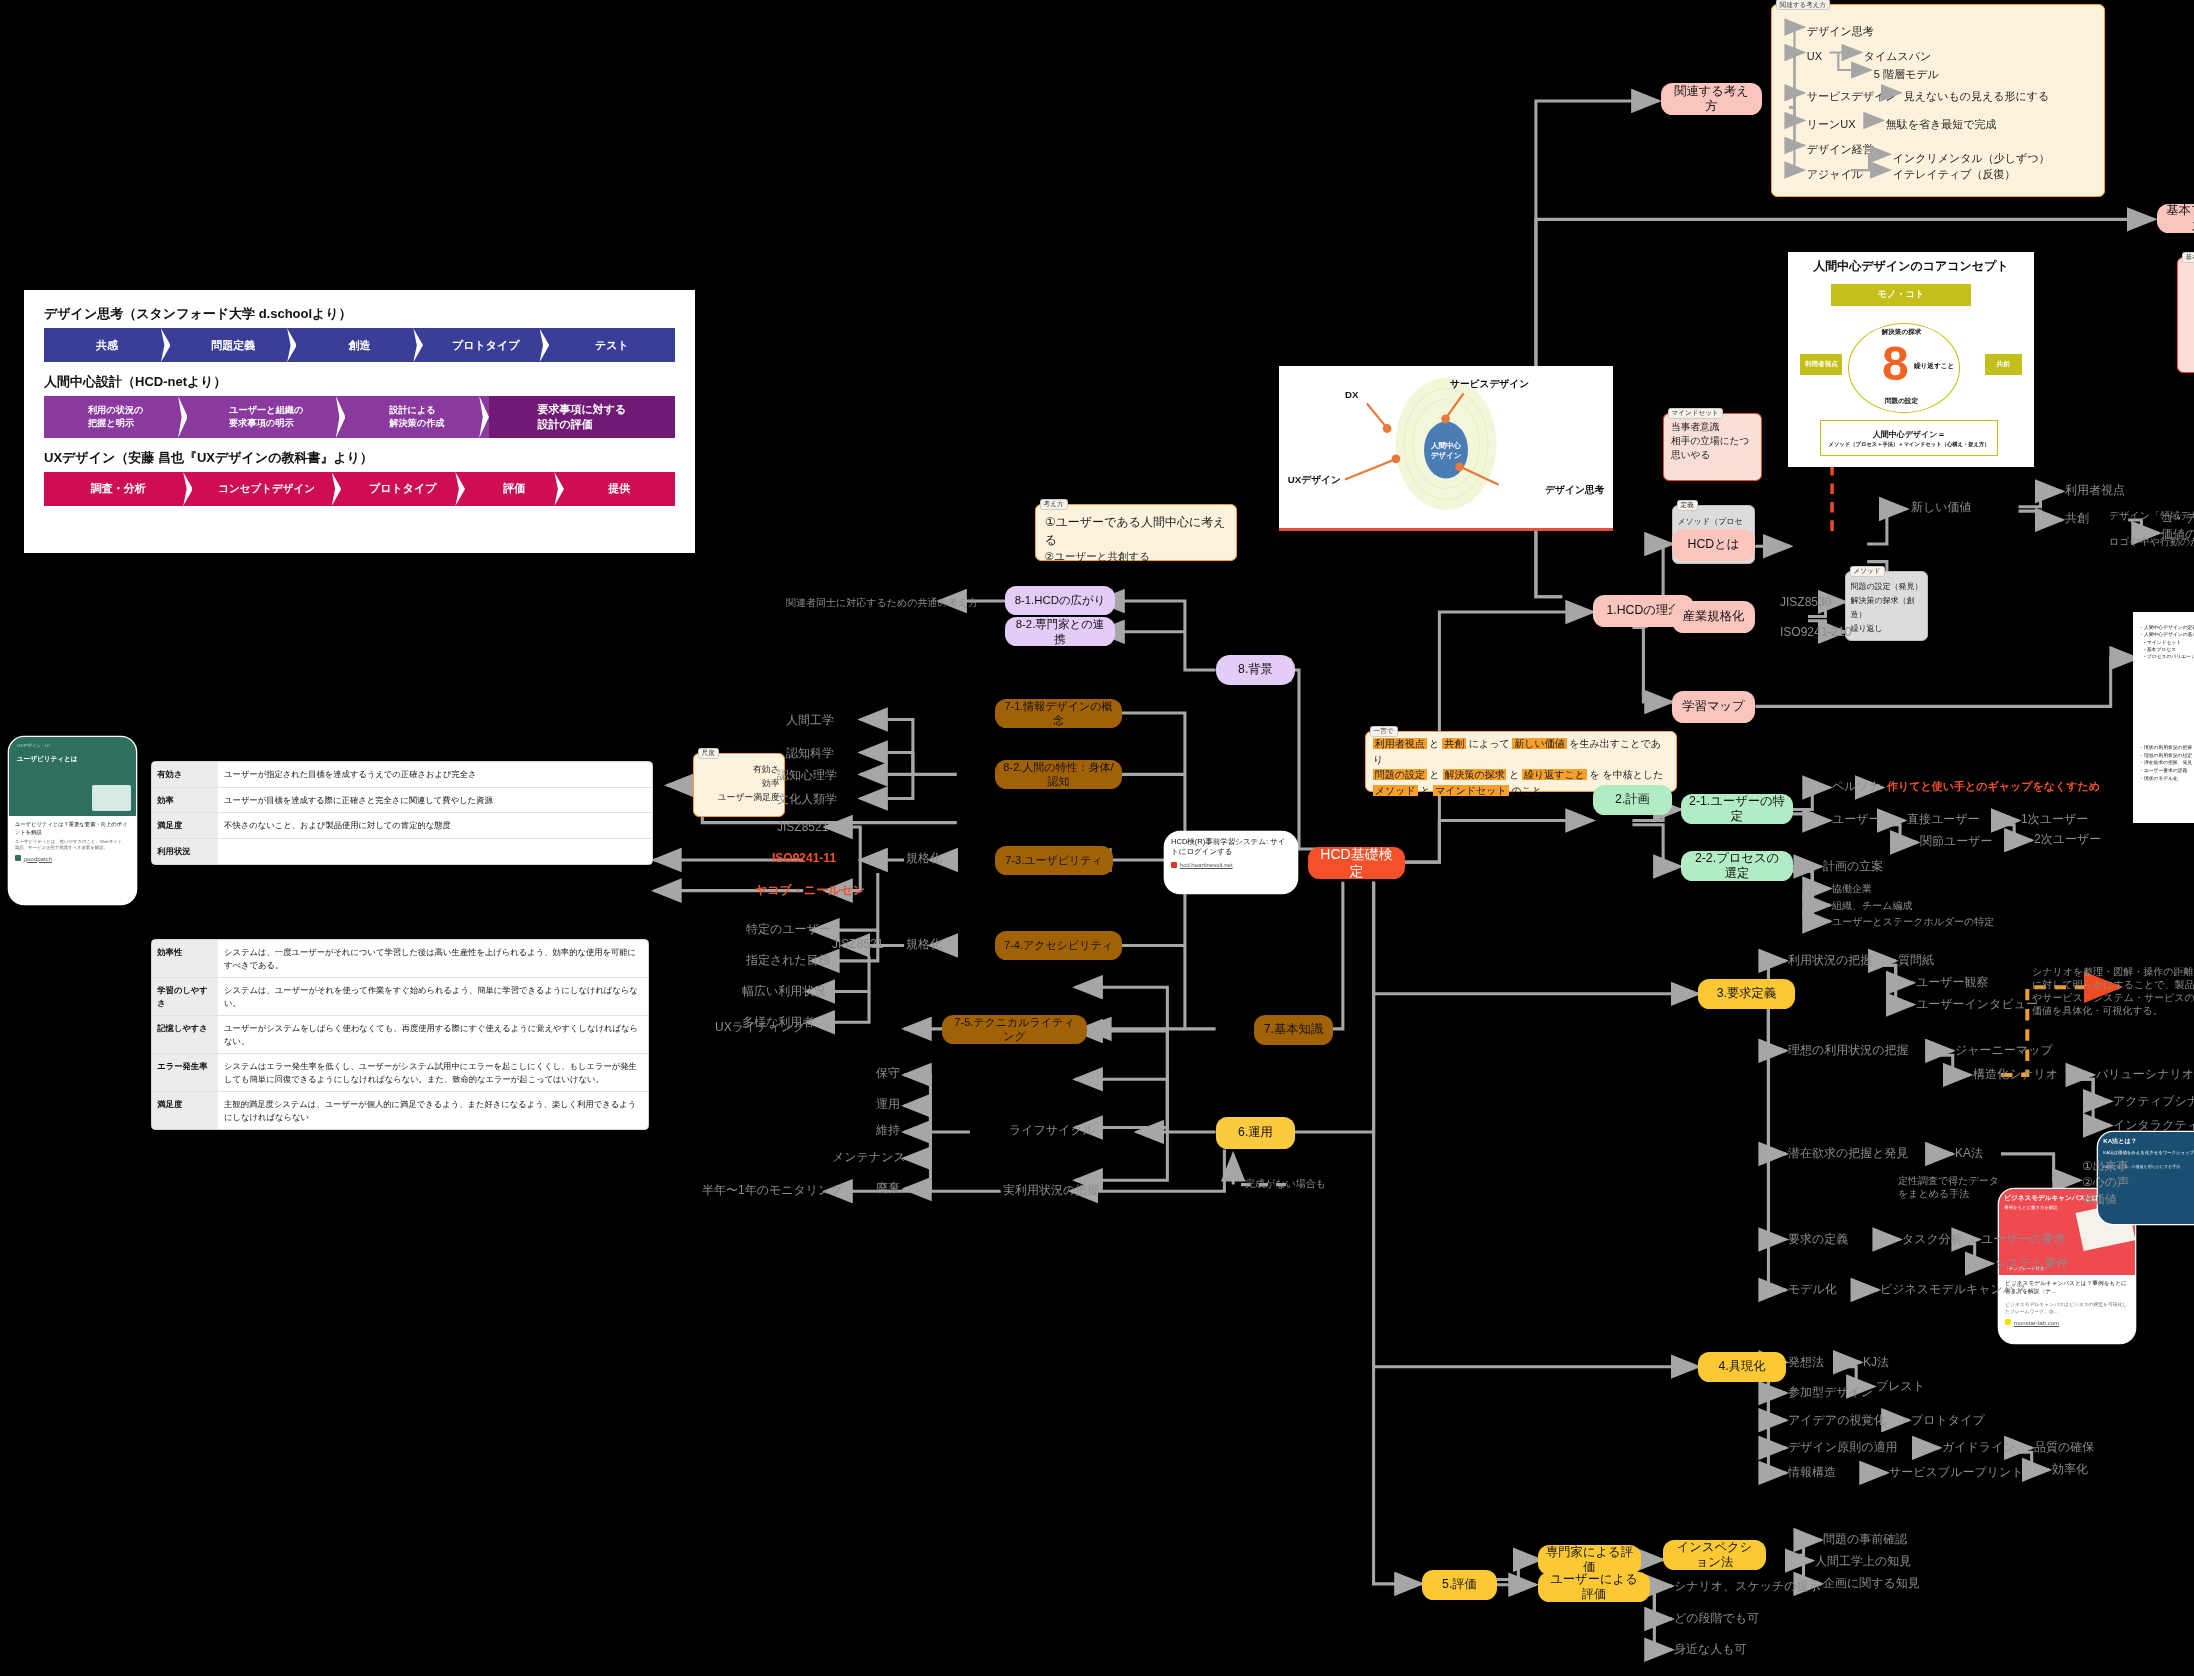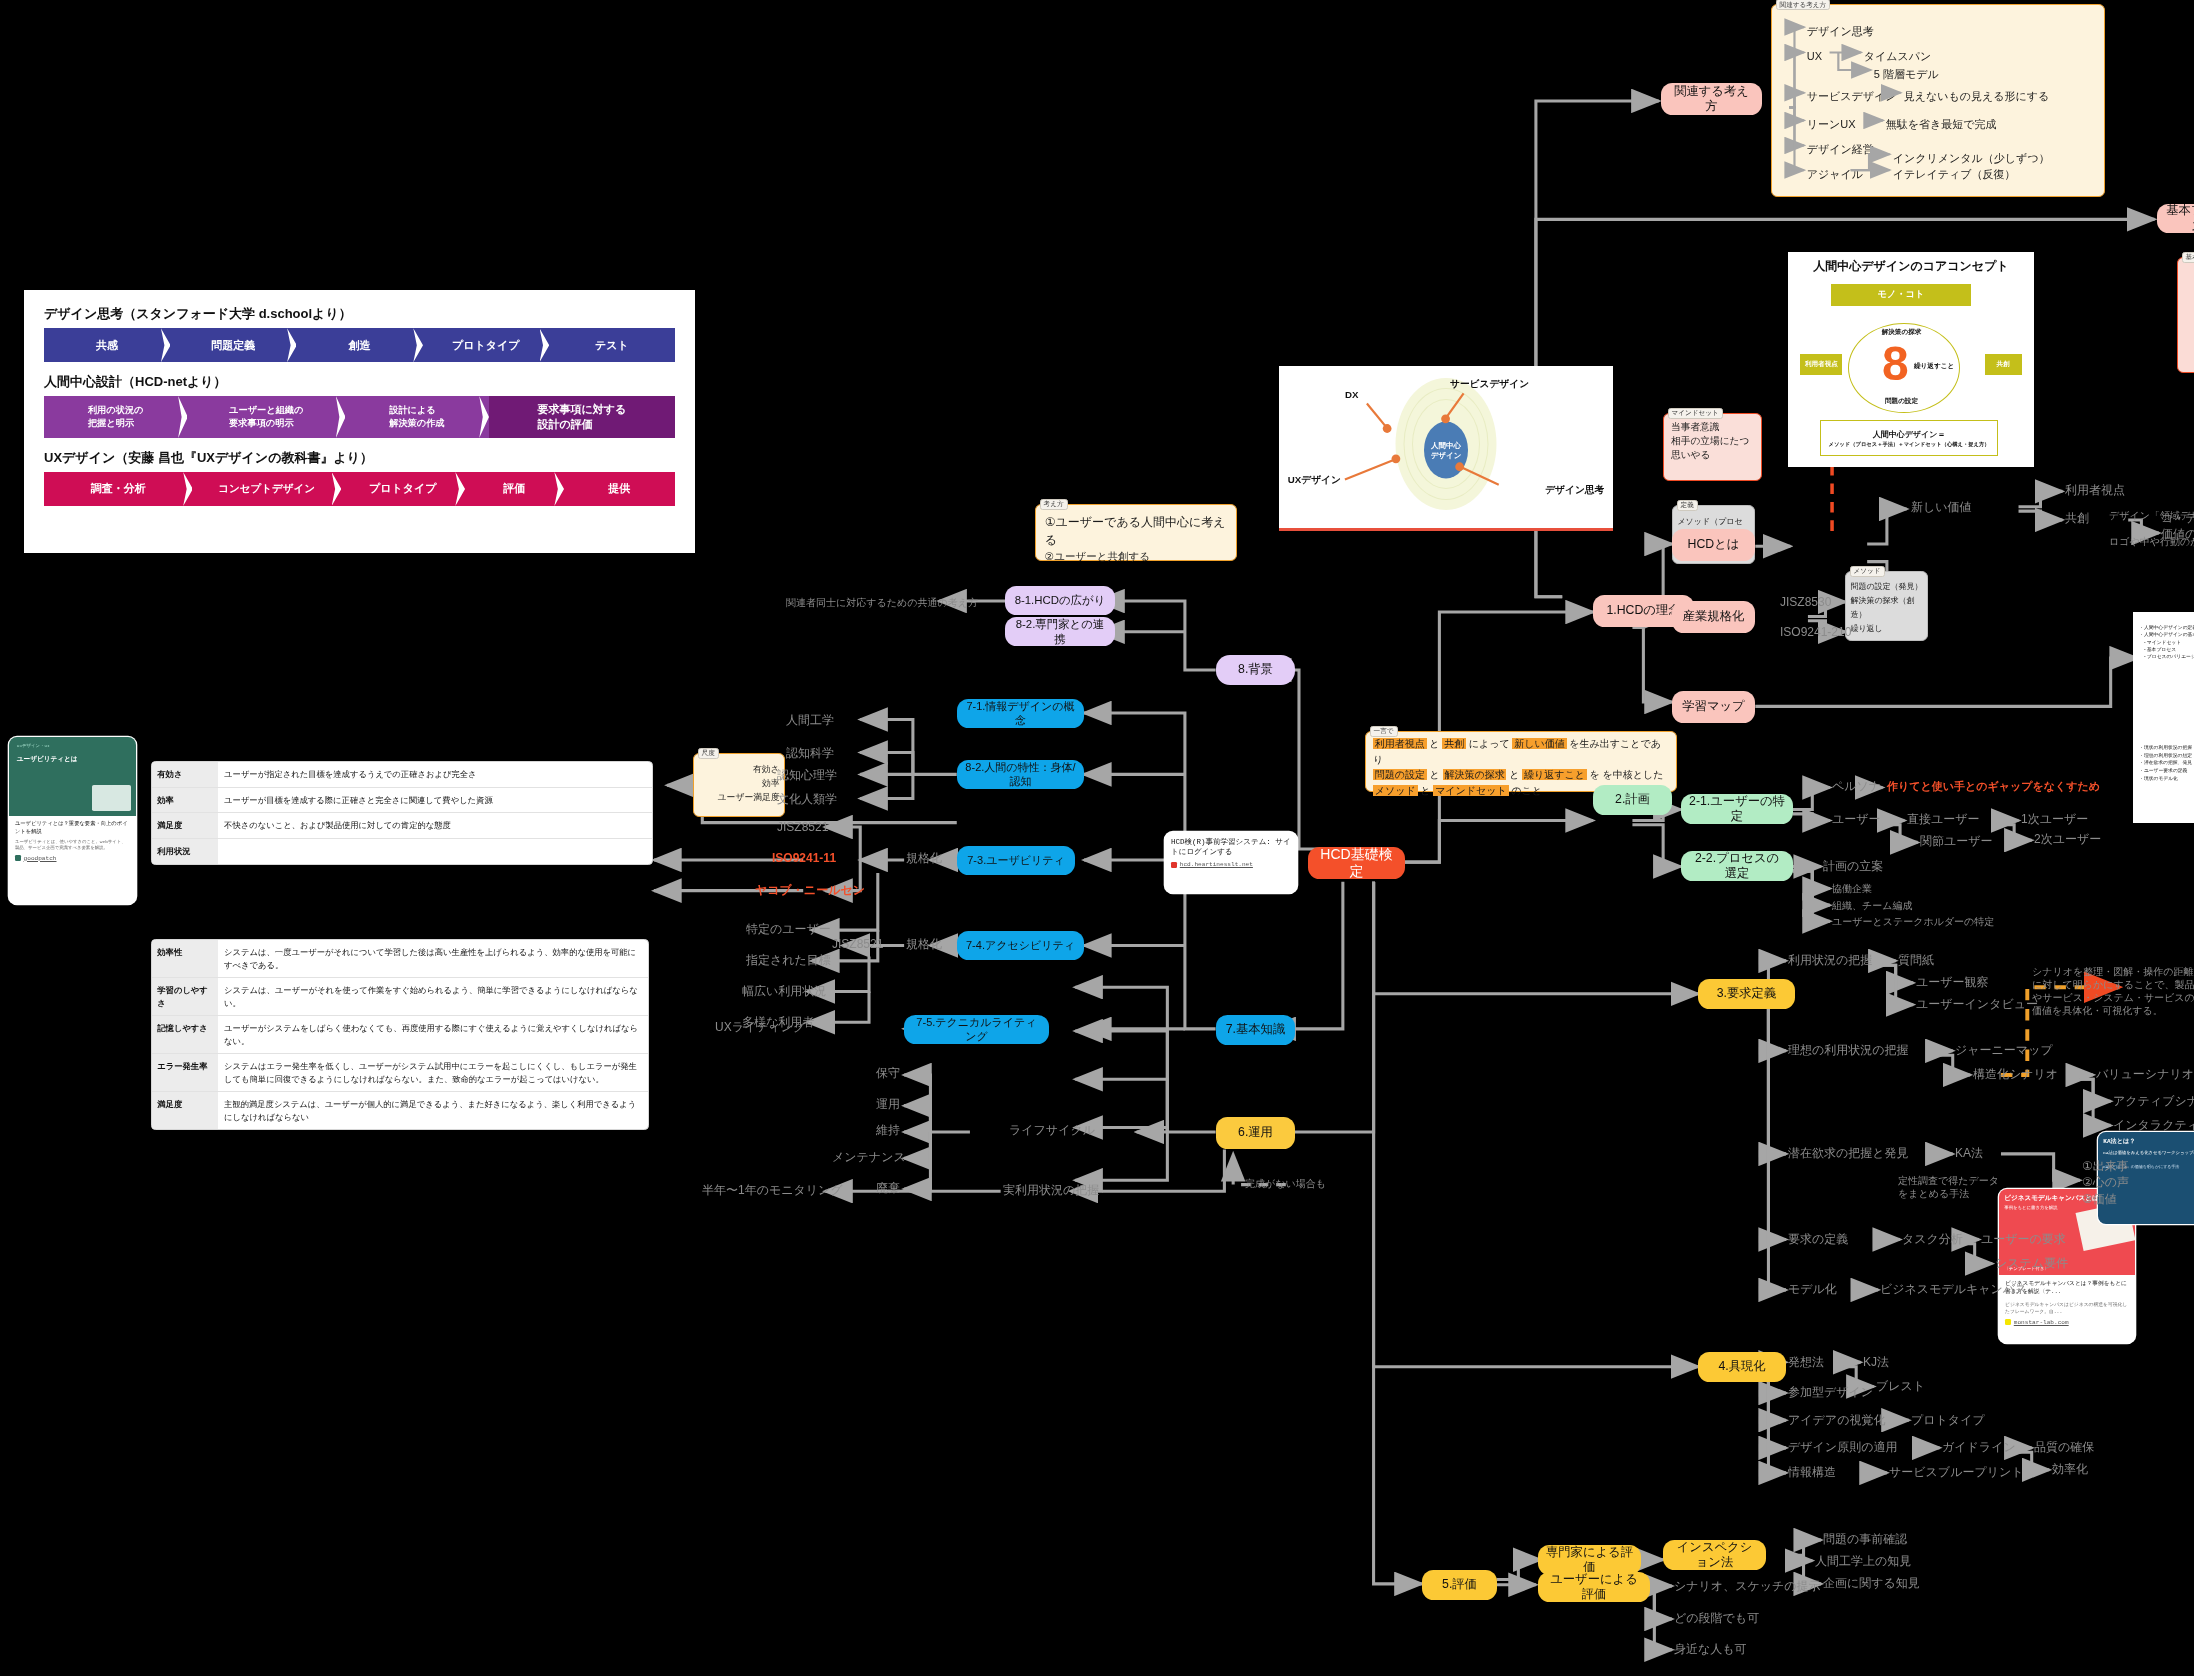--- a/index.html
+++ b/index.html
@@ -5,21 +5,21 @@
   html,body{margin:0;padding:0;background:#000;}
   body{font-family:"Liberation Sans","DejaVu Sans",sans-serif;color:#fff;}
   #canvas{position:relative;width:2741px;height:1676px;background:#000;overflow:hidden;}
 
   
   .pill{position:absolute;border-radius:11.4px;display:flex;align-items:center;justify-content:center;
         text-align:center;font-size:12.3px;line-height:1.25;color:#111;padding:4.4px 8px;box-sizing:border-box;}
   .pill.pink{background:#fac5bd;}
   .pill.red{background:#f4502a;color:#fff;}
   .pill.purple{background:#e3cdf7;}
-  .pill.blue{background:#0ea5e9;}
+  .pill.blue{background:#a16207;margin-left:38px;}
   .pill.green{background:#b2ecc4;}
   .pill.yellow{background:#fcc935;}
   .pill.amber{background:#fbca3e;}
 
   
   .lbl{position:absolute;color:#8c8c8c;font-size:12px;line-height:1.3;white-space:nowrap;}
   .lbl.sm{font-size:10px;}
   .lbl.wrap{white-space:normal;}
   .lbl.redtxt{color:#f4502a;font-weight:bold;}
 
@@ -28,22 +28,22 @@
         font-size:12px;line-height:1.5;color:#1b1b1b;}
   .note .tag{position:absolute;top:-6.1px;left:3.5px;background:#f5f2ec;border:0.4px solid #cfcabf;
         border-radius:2.6px;font-size:6.6px;padding:1.3px 3.1px;color:#333;line-height:1;}
   .note.cream{background:#fdf3dd;border:0.9px solid #f0a02a;}
   .note.grey{background:#dcdcdc;border:0.4px solid #bdbdbd;}
   .note.pinkn{background:#fadfd9;border:0.9px solid #f04a23;}
   .note.pinkbig{background:#fbdcd6;border:0.9px solid #f04a23;}
   .hl{background:#f79f2c;padding:0 1.8px;}
 
   
-  .card{position:absolute;background:#fff;border-radius:8px;box-sizing:border-box;
-        color:#222;font-size:7px;overflow:hidden;box-shadow:0 0 0 1.3px #fff;font-family:Liberation Mono, monospace;}
+  .card{position:absolute;background:#fff;border-radius:15px;box-sizing:border-box;
+        color:#222;font-size:7px;overflow:hidden;box-shadow:0 0 0 1.3px #fff;}
   .card .ct{padding:5.3px 6.1px 1.8px;font-size:7.5px;line-height:1.35;color:#111;}
   .card .cu{padding:1.8px 6.1px 5.3px;font-size:6.1px;color:#555;text-decoration:underline;display:flex;gap:2.6px;align-items:center;}
   .favi{width:6.1px;height:6.1px;border-radius:1.3px;display:inline-block;flex:0 0 auto;}
 
   
   .tbl{position:absolute;background:#fff;border-radius:4.4px;overflow:hidden;color:#111;
        font-size:8.3px;line-height:1.5;border:0.4px solid #d6d6d6;}
   .tbl .row{display:flex;border-bottom:0.4px solid #e2e2e2;}
   .tbl .row:last-child{border-bottom:none;}
   .tbl .k{width:66px;flex:0 0 66px;background:#ececec;padding:6.1px 5.3px;font-weight:bold;box-sizing:border-box;}

